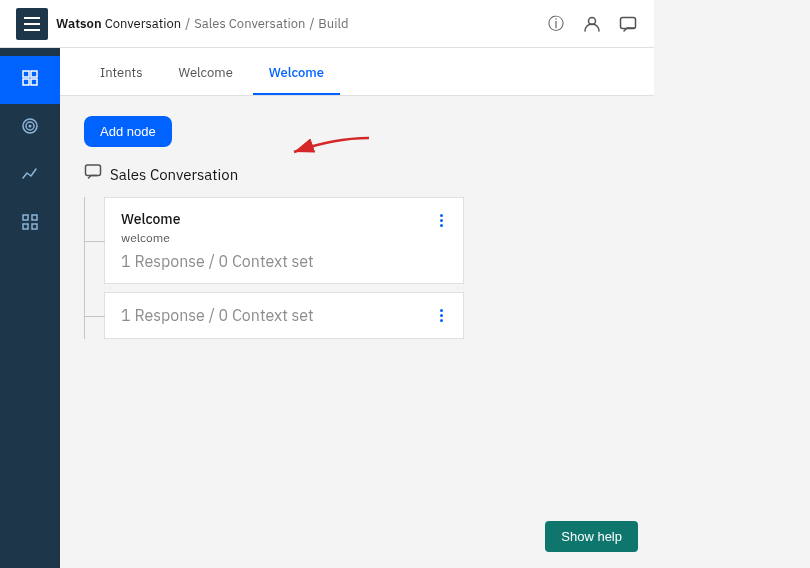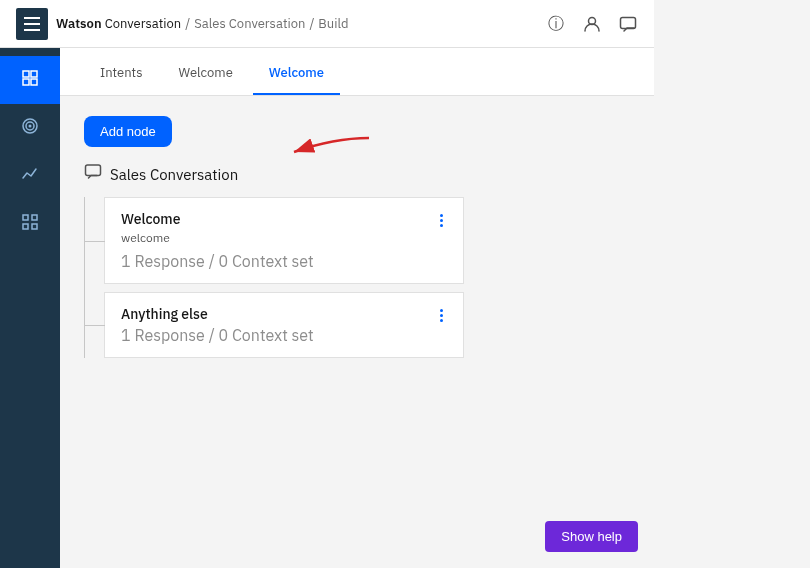--- a/index.html
+++ b/index.html
@@ -107,21 +107,21 @@
     .nodes-container { position: relative; }
     .nodes-container::before {
       content: '';
       position: absolute; left: 0; top: 0; bottom: 0;
       width: 1px; background: #c6c6c6;
     }
 
     
     .show-help-btn {
       position: absolute; bottom: 16px; right: 16px;
-      background: #6d28d9; color: white; border: none; border-radius: 4px;
+      background: #0f766e; color: white; border: none; border-radius: 4px;
       padding: 8px 16px; font-size: 13px; cursor: pointer;
     }
   </style>
 </head>
 <body>
 
 <div class="app-container">
 
   <div class="top-header">
     <div class="top-header-left">
@@ -246,21 +246,20 @@
             </div>
             <div class="node-card-right">
               <div class="dot"></div>
               <div class="dot"></div>
               <div class="dot"></div>
             </div>
           </div>
 
           <div class="node-card">
             <div class="node-card-left">
-              <div class="node-title">Anything else</div>
               <div class="node-meta">1 Response / 0 Context set</div>
             </div>
             <div class="node-card-right">
               <div class="dot"></div>
               <div class="dot"></div>
               <div class="dot"></div>
             </div>
           </div>
         </div>
 

